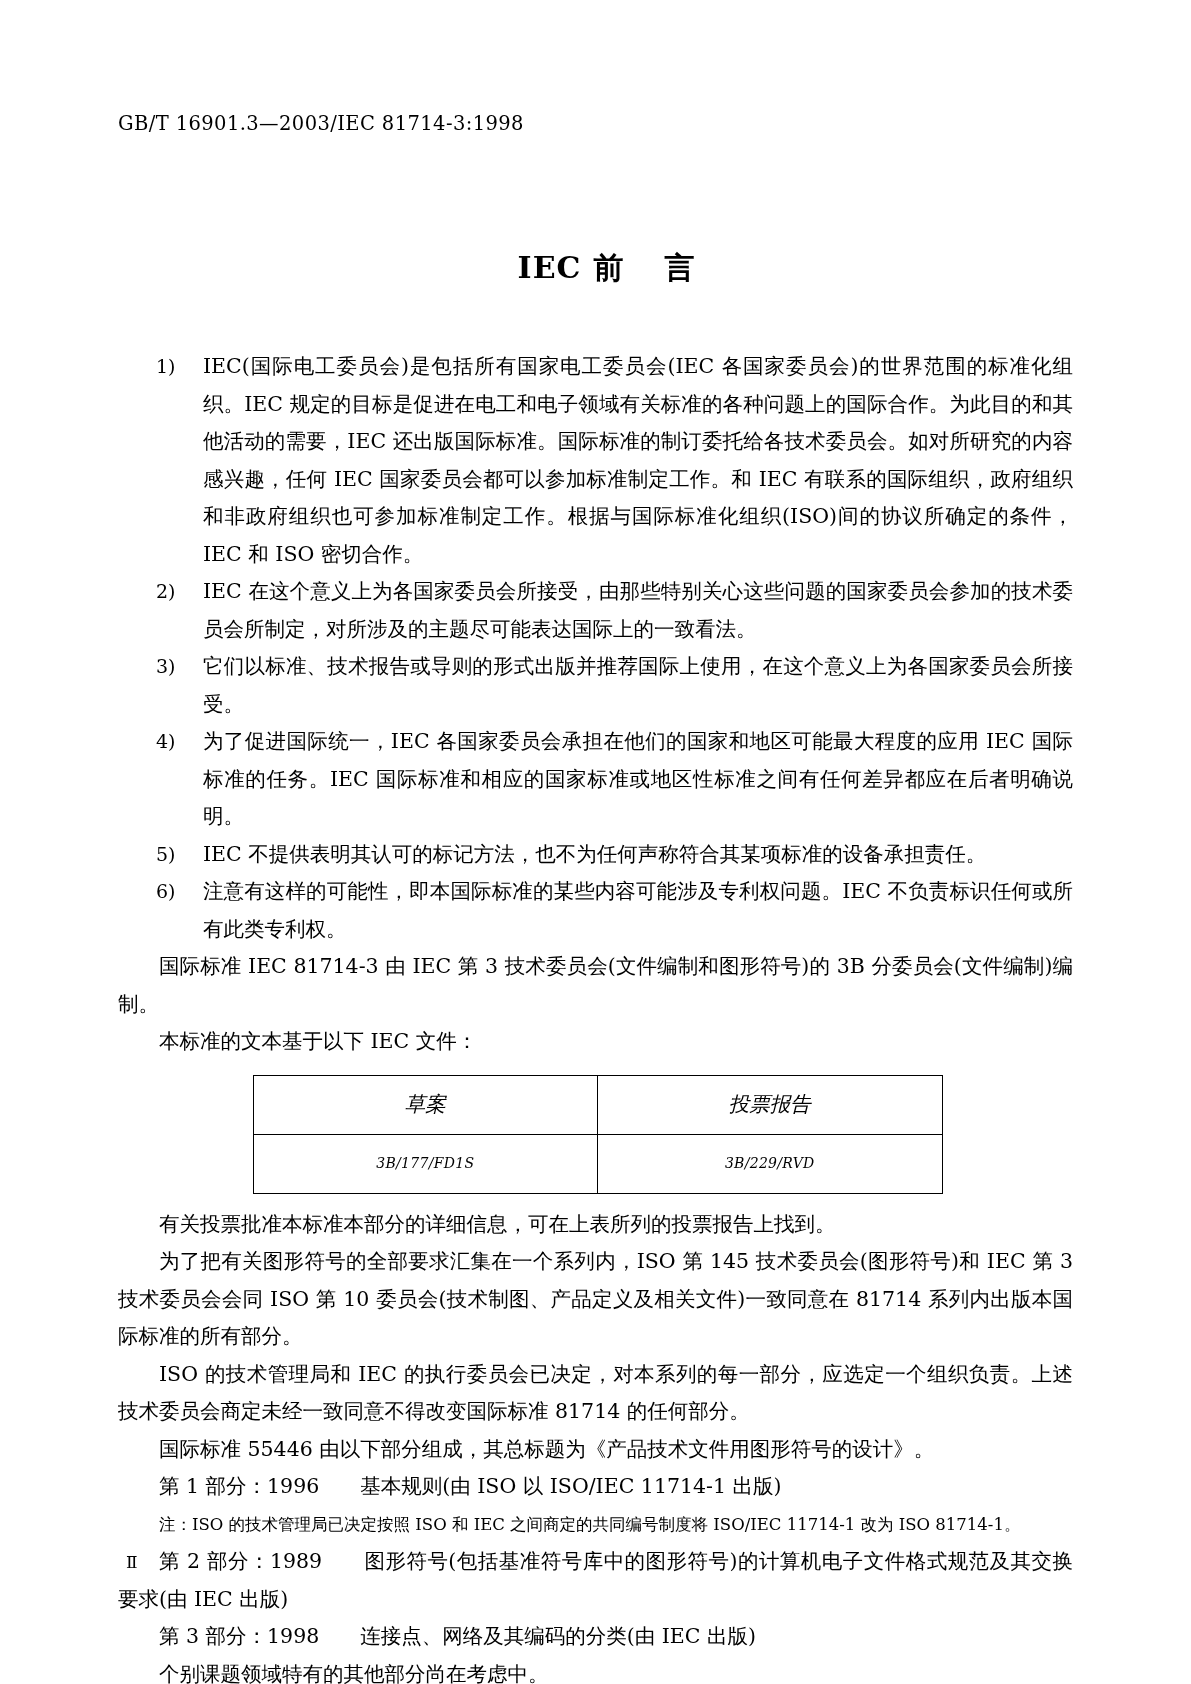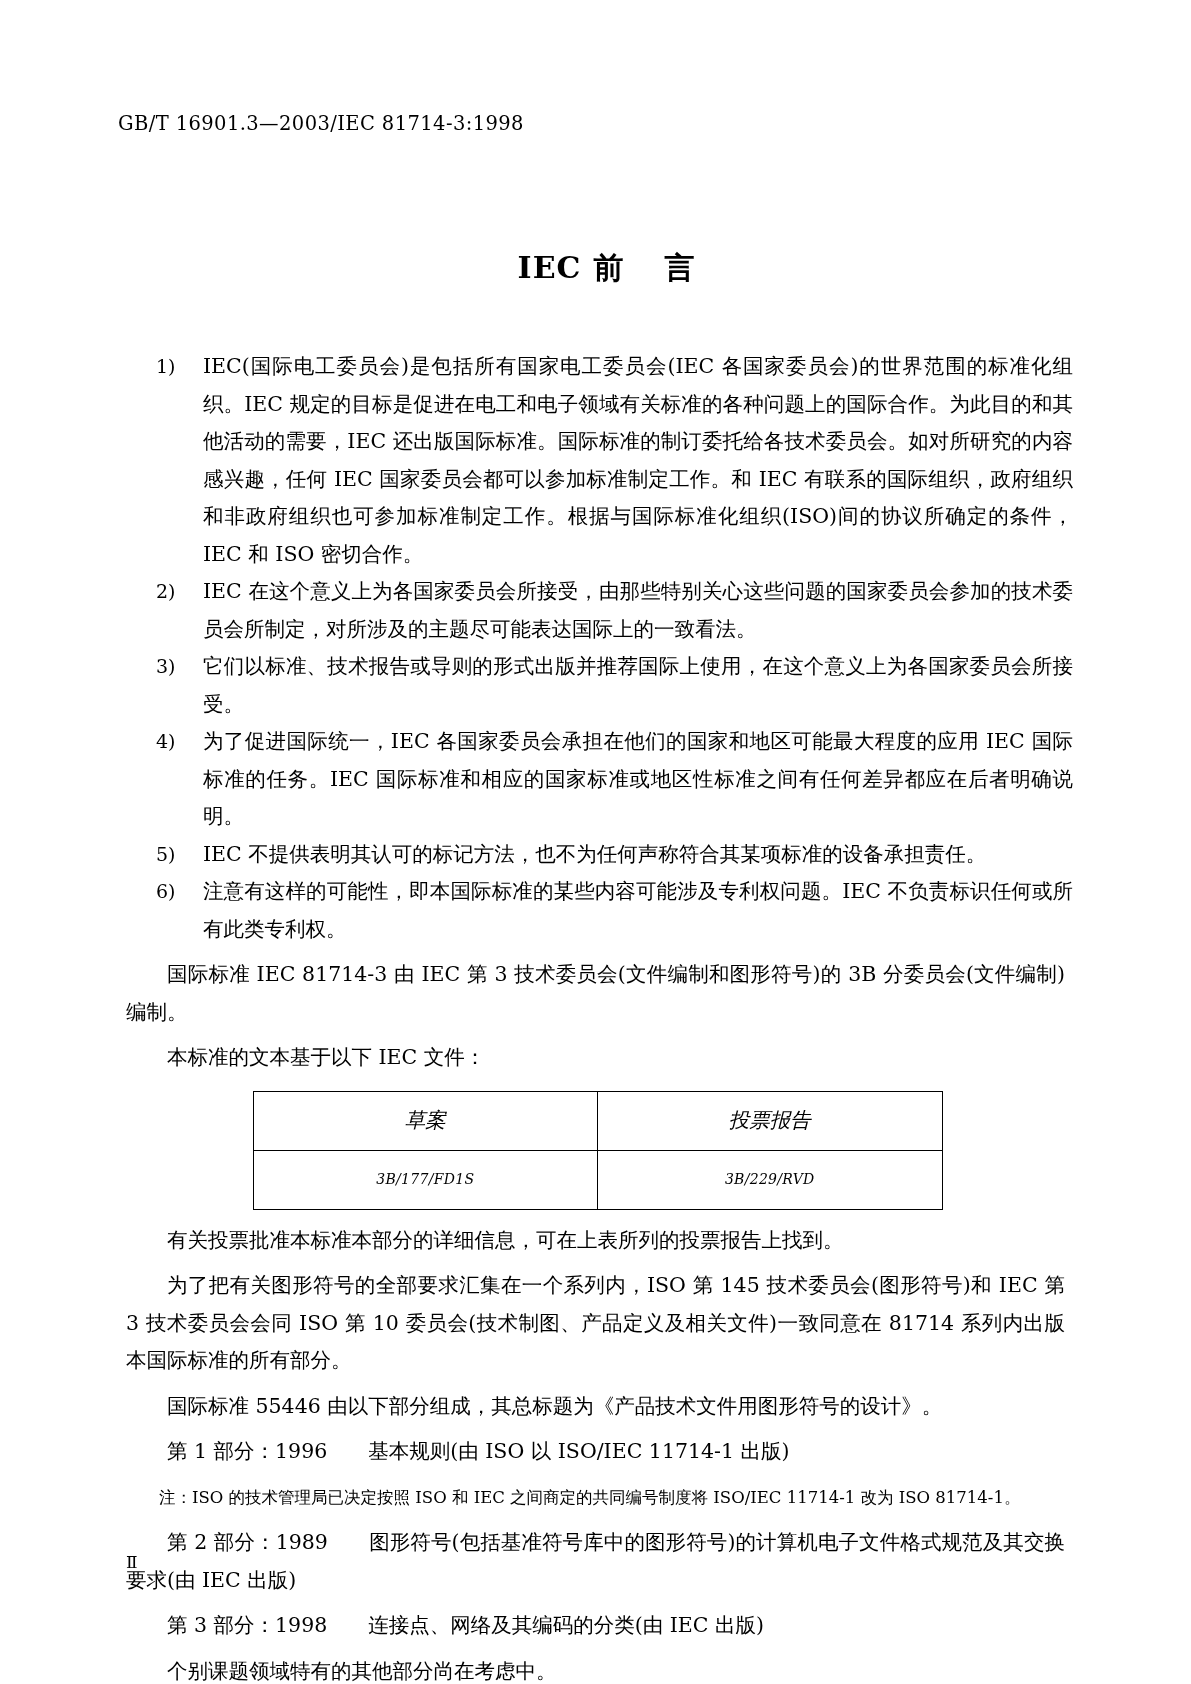--- a/index.html
+++ b/index.html
@@ -75,21 +75,21 @@
     left: 38px;
     top: 0;
     width: 40px;
     text-align: left;
     font-size: 19px;
   }
   .num-item .num-text { display: block; }
 
   
   .para {
-    margin: 8px;
+    margin: 0;
     text-indent: 41px;
     text-align: justify;
     text-justify: inter-character;
   }
 
   
   .note-line {
     margin: 0;
     text-indent: 41px;
     font-size: 16.5px;
@@ -187,20 +187,21 @@
           <tr>
             <td class="cell-code">3B/177/FD1S</td>
             <td class="cell-code">3B/229/RVD</td>
           </tr>
         </tbody>
       </table>
     </div>
 
     <p class="para">有关投票批准本标准本部分的详细信息，可在上表所列的投票报告上找到。</p>
     <p class="para">为了把有关图形符号的全部要求汇集在一个系列内，ISO 第 145 技术委员会(图形符号)和 IEC 第 3 技术委员会会同 ISO 第 10 委员会(技术制图、产品定义及相关文件)一致同意在 81714 系列内出版本国际标准的所有部分。</p>
+    <p class="para">ISO 的技术管理局和 IEC 的执行委员会已决定，对本系列的每一部分，应选定一个组织负责。上述技术委员会商定未经一致同意不得改变国际标准 81714 的任何部分。</p>
     <p class="para">国际标准 55446 由以下部分组成，其总标题为《产品技术文件用图形符号的设计》。</p>
     <p class="para">第 1 部分：1996　　基本规则(由 ISO 以 ISO/IEC 11714-1 出版)</p>
     <p class="note-line">注：ISO 的技术管理局已决定按照 ISO 和 IEC 之间商定的共同编号制度将 ISO/IEC 11714-1 改为 ISO 81714-1。</p>
     <p class="para">第 2 部分：1989　　图形符号(包括基准符号库中的图形符号)的计算机电子文件格式规范及其交换要求(由 IEC 出版)</p>
     <p class="para">第 3 部分：1998　　连接点、网络及其编码的分类(由 IEC 出版)</p>
     <p class="para">个别课题领域特有的其他部分尚在考虑中。</p>
 
   </div>
 
   <div class="footer-folio">Ⅱ</div>

